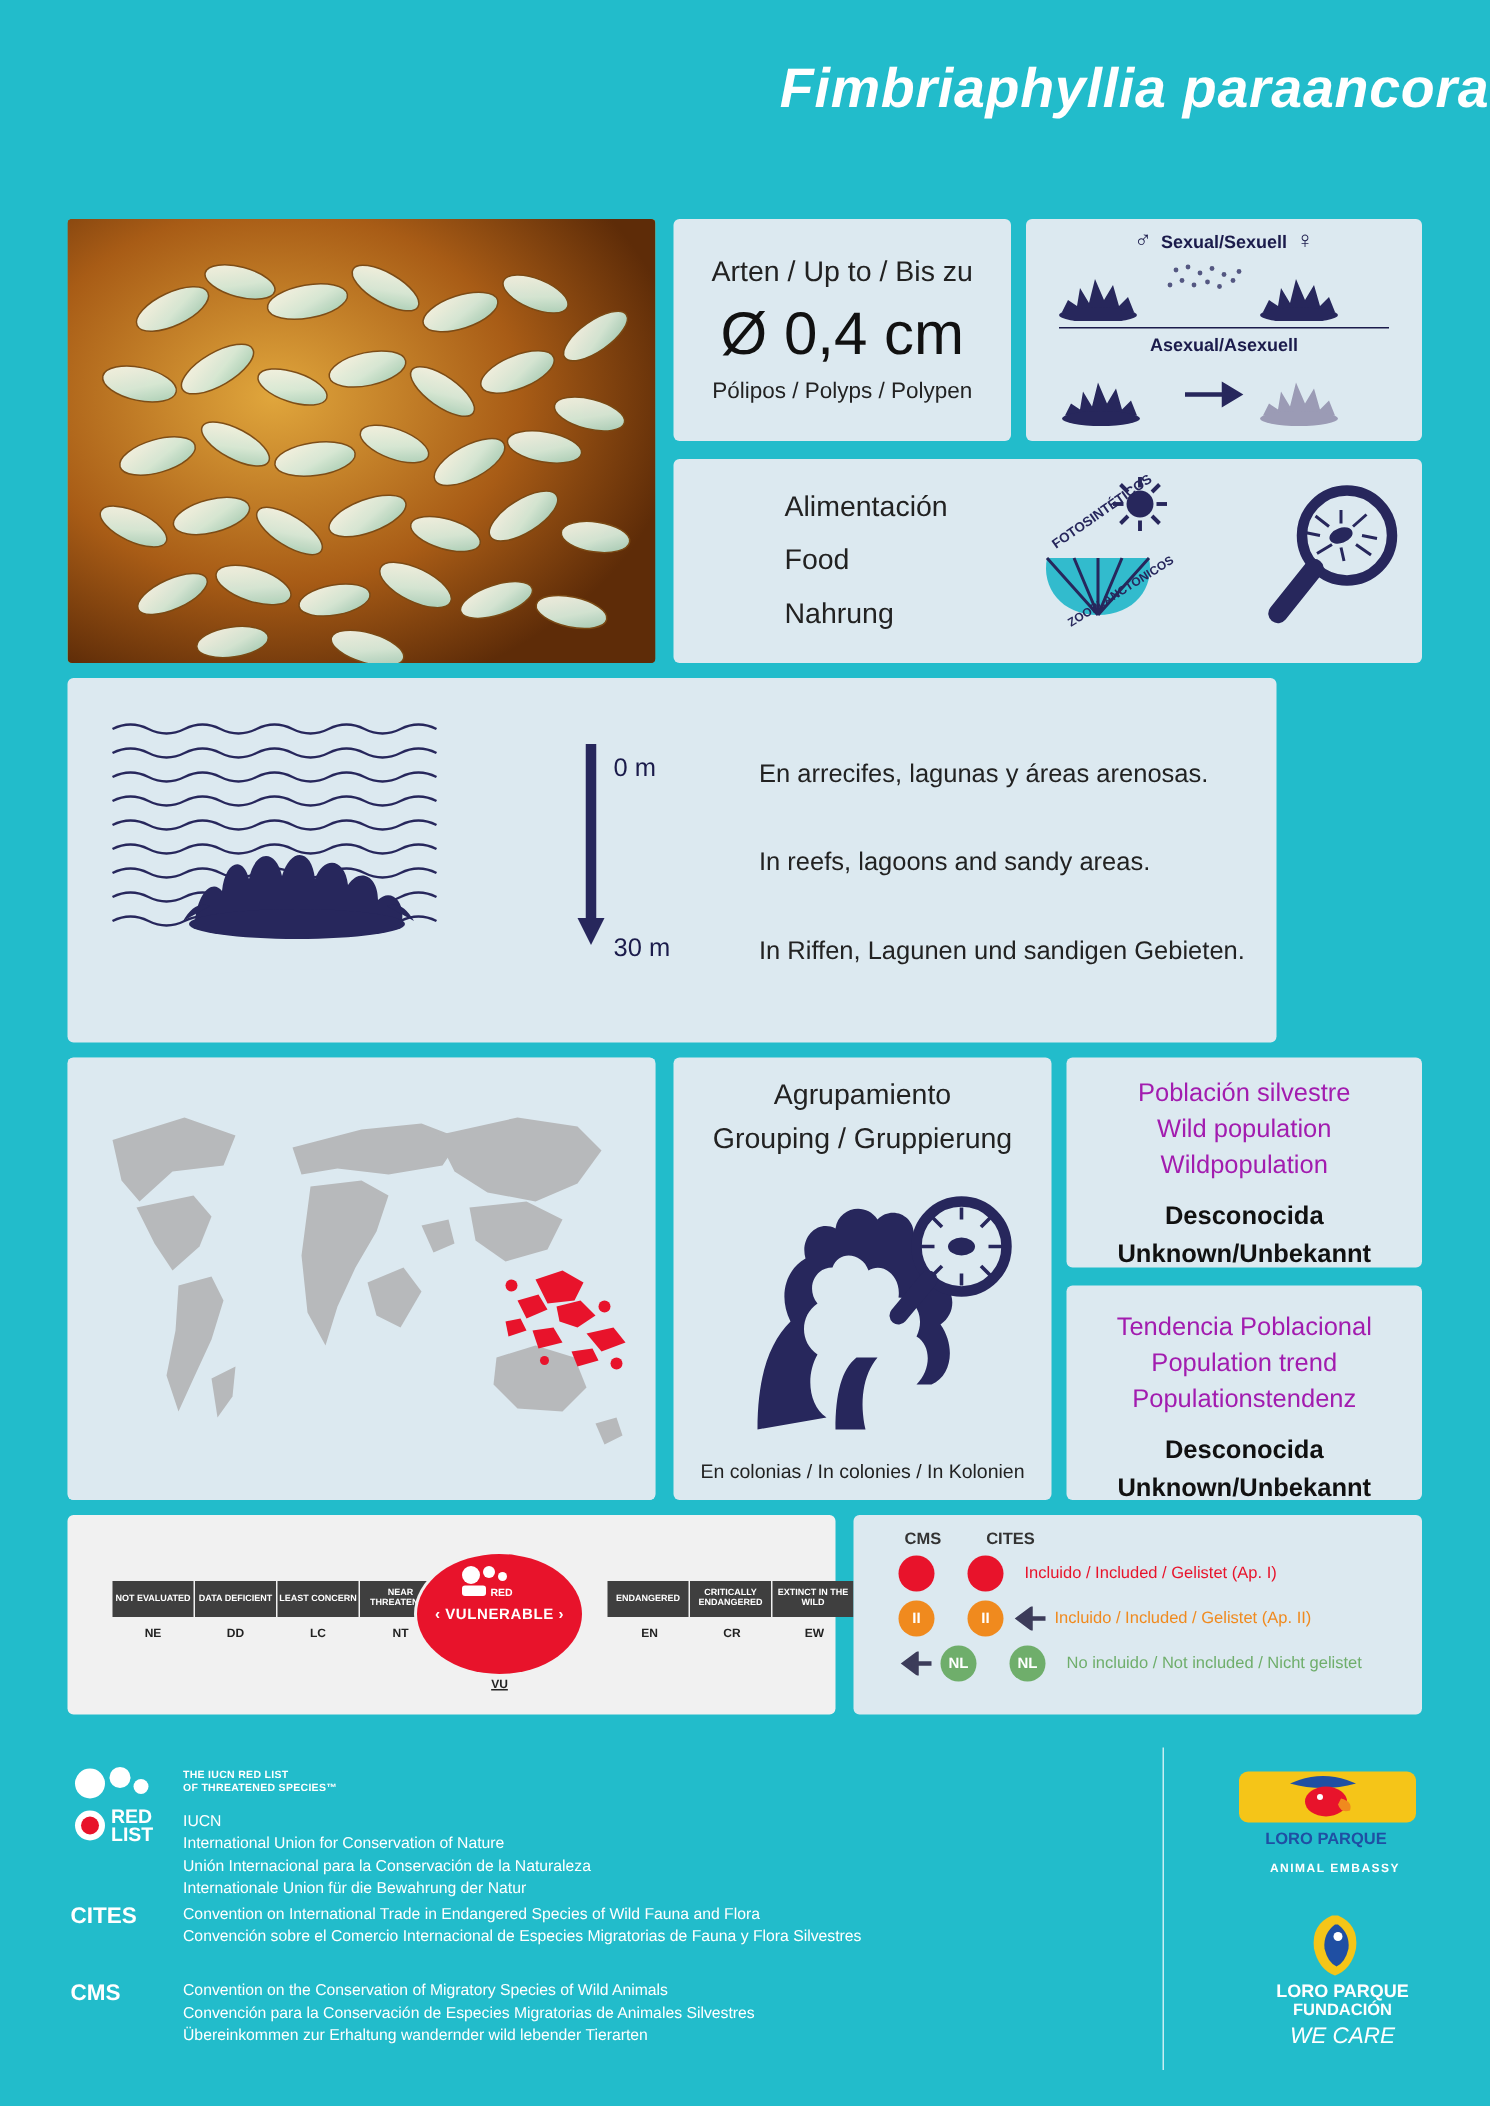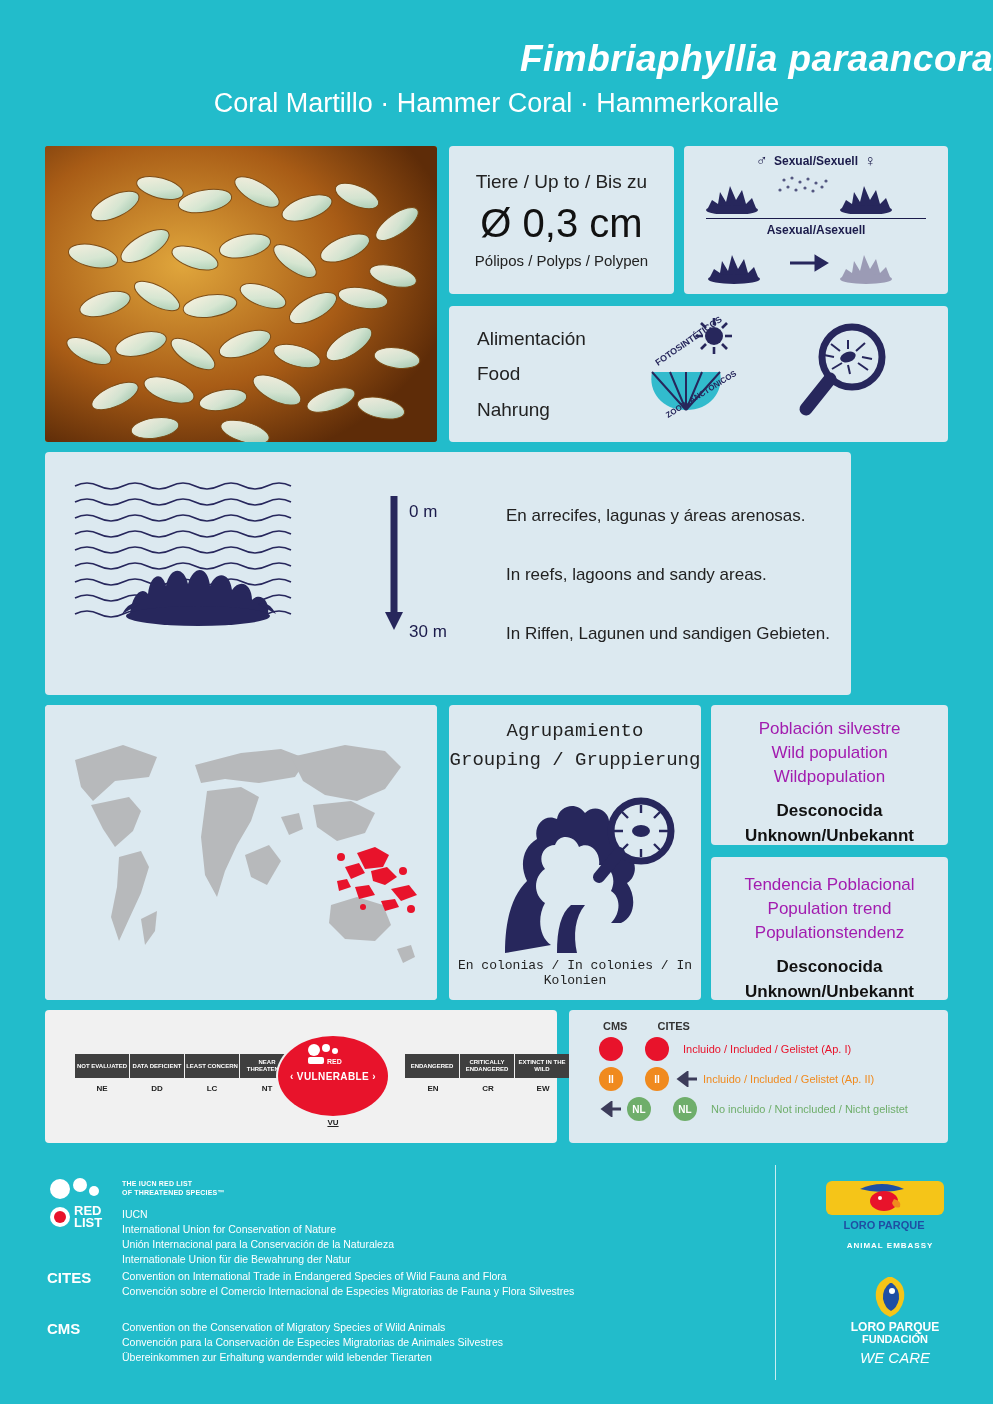--- a/index.html
+++ b/index.html
@@ -44,34 +44,34 @@
   .size-box .s1 { font-size: 19px; color: #222; }
   .size-box .s2 { font-size: 40px; font-weight: normal; margin: 8px 0 6px; color: #111; }
   .size-box .s3 { font-size: 15px; color: #222; }
 
   .repro-box { position: absolute; left: 639px; top: 0; width: 264px; height: 148px; padding: 6px 8px; }
   .repro-label { font-size: 12px; font-weight: bold; color: #1b1b4b; text-align: center; }
   .repro-divider { height: 1px; background: #1b1b4b; margin: 4px 14px; }
 
   .food-box {
     position: absolute; left: 404px; top: 160px; width: 499px; height: 136px;
-    display: flex; align-items: center;
+    display: flex; align-items: center; padding-left: 46px;
   }
   .food-words { margin-left: 28px; font-size: 19px; color: #222; line-height: 1.85; }
 
   
   .row2 { position: absolute; left: 45px; top: 452px; width: 806px; height: 243px; }
   .depth-label { font-size: 17px; color: #1b1b4b; }
   .habitat-text { font-size: 17px; color: #222; line-height: 1; }
   .habitat-text p { margin-bottom: 42px; }
 
   
   .row3 { position: absolute; left: 45px; top: 705px; width: 903px; height: 295px; }
   .map-box { position: absolute; left: 0; top: 0; width: 392px; height: 295px; overflow: hidden; }
-  .group-box { position: absolute; left: 404px; top: 0; width: 252px; height: 295px; font-family: Liberation Mono, monospace; }
+  .group-box { position: absolute; left: 404px; top: 0; width: 252px; height: 295px; }
   .group-title { text-align: center; font-size: 19px; color: #222; padding-top: 12px; line-height: 1.5; }
   .group-caption { position: absolute; bottom: 12px; width: 100%; text-align: center; font-size: 13px; color: #222; }
   .pop-box { position: absolute; left: 666px; top: 0; width: 237px; height: 140px; text-align: center; padding-top: 12px; }
   .trend-box { position: absolute; left: 666px; top: 152px; width: 237px; height: 143px; text-align: center; padding-top: 16px; }
   .pop-line { font-size: 17px; color: #a21caf; line-height: 1.42; }
   .pop-bold { font-size: 17px; font-weight: bold; color: #111; line-height: 1.42; margin-top: 10px; }
 
   
   .row4 { position: absolute; left: 45px; top: 1010px; width: 903px; height: 133px; }
   .redlist-box { position: absolute; left: 0; top: 0; width: 512px; height: 133px; background: #F1F1F1; border-radius: 4px; }
@@ -113,21 +113,20 @@
 
   svg { display: block; }
 </style>
 </head>
 <body>
 
 <div class="page">
 
   <div class="header">
     <div class="sci-name">Fimbriaphyllia paraancora</div>
-    <div class="common-names">Coral Martillo · Hammer Coral · Hammerkoralle</div>
   </div>
 
   <div class="row1">
 
     <div class="photo">
       <svg width="392" height="296" viewBox="0 0 392 296" aria-hidden="true">
         <defs>
           <linearGradient id="tg" x1="0" y1="0" x2="1" y2="1">
             <stop offset="0%" stop-color="#fdf8ea"></stop>
             <stop offset="55%" stop-color="#d8ecdc"></stop>
@@ -176,22 +175,22 @@
             <ellipse cx="286" cy="254" rx="25" ry="10" transform="rotate(-18 286 254)"></ellipse>
             <ellipse cx="336" cy="262" rx="24" ry="10" transform="rotate(12 336 262)"></ellipse>
             <ellipse cx="110" cy="282" rx="24" ry="10" transform="rotate(-8 110 282)"></ellipse>
             <ellipse cx="200" cy="286" rx="25" ry="10" transform="rotate(16 200 286)"></ellipse>
           </g>
         </g>
       </svg>
     </div>
 
     <div class="panel size-box">
-      <div class="s1">Tiere / Up to / Bis zu</div>
-      <div class="s2">Ø 0,3 cm</div>
+      <div class="s1">Arten / Up to / Bis zu</div>
+      <div class="s2">Ø 0,4 cm</div>
       <div class="s3">Pólipos / Polyps / Polypen</div>
     </div>
 
     <div class="panel repro-box">
       <div style="display:flex; align-items:center; justify-content:center; gap:6px;">
         <span style="font-size:16px;color:#1b1b4b;">♂</span>
         <span class="repro-label">Sexual/Sexuell</span>
         <span style="font-size:16px;color:#1b1b4b;">♀</span>
       </div>
       <svg width="246" height="44" viewBox="0 0 246 44">

